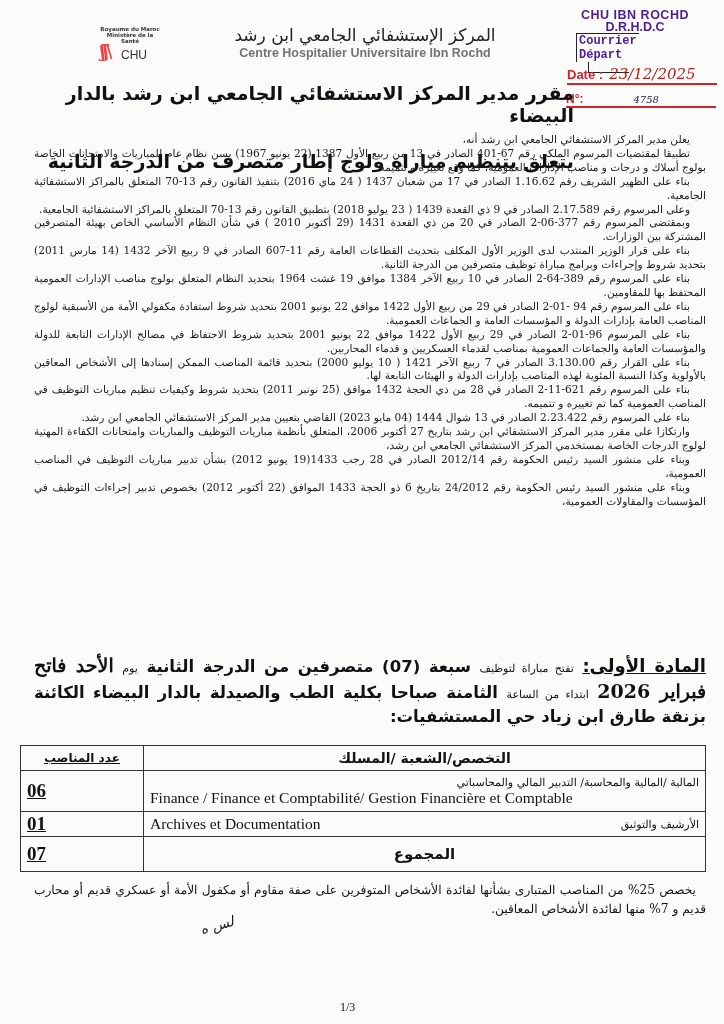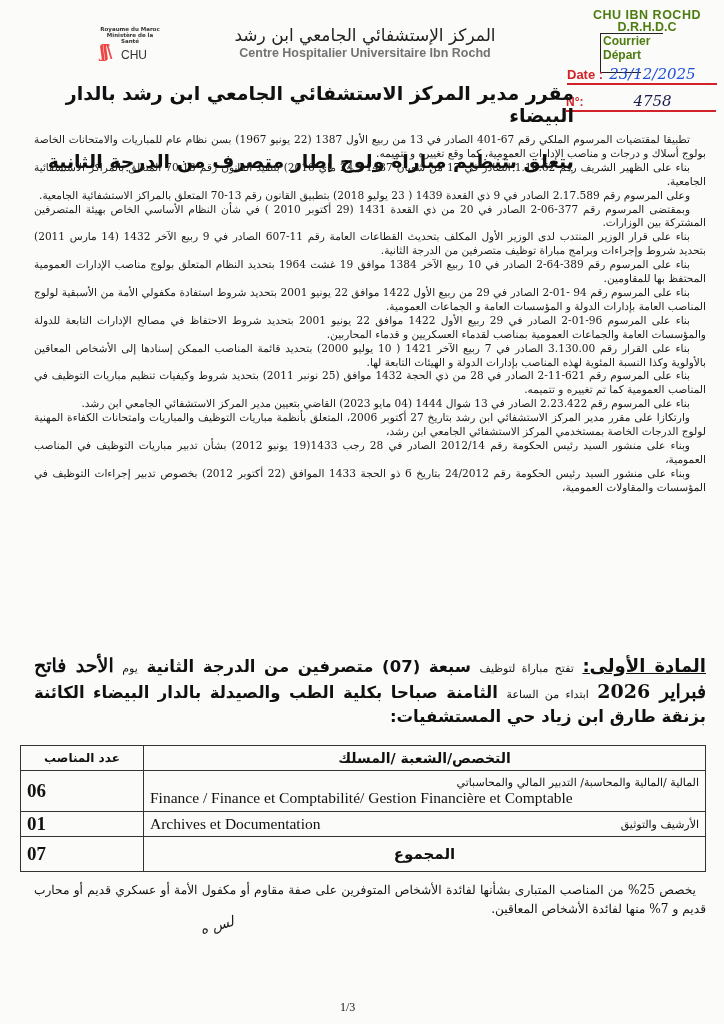--- a/index.html
+++ b/index.html
@@ -9,45 +9,45 @@
   }
   .abs { position: absolute; }
   
   .ministry { left: 100px; top: 26px; width: 60px; font-size: 5.5px; line-height: 6px; text-align: center; font-weight: bold; color: #333; }
   .logo { left: 100px; top: 42px; width: 50px; height: 22px; }
   .logo .glyph { position:absolute; left:0; top:0; font-size:16px; font-weight:bold; letter-spacing:-2px; color:#ef4444; font-family:"DejaVu Serif", serif; }
   .logo .chu { position:absolute; left:21px; top:6px; font-size:12px; color:#333; font-family:"Liberation Sans", sans-serif; }
   .hdr-ar { left: 215px; top: 25px; width: 300px; text-align: center; direction: rtl; font-size: 17px; color: #222; font-family: "DejaVu Sans", sans-serif; }
   .hdr-fr { left: 200px; top: 46px; width: 330px; text-align: center; font-size: 12.5px; font-weight: bold; color:#737373; font-family: "Liberation Sans", sans-serif; }
   
-  .stamp { left: 572px; top: 8px; width: 150px; color: #4d7c0f; font-family: "Liberation Sans", sans-serif; font-weight: bold; }
+  .stamp { left: 560px; top: 8px; width: 150px; color: #4c1d95; font-family: "Liberation Sans", sans-serif; font-weight: bold; }
   .stamp .l1 { font-size: 12.5px; letter-spacing: 0.5px; text-align:center; }
   .stamp .l2 { font-size: 12.5px; text-align:center; margin-top:-2px; }
-  .stamp .l3 { font-size: 12px; margin-left:28px; margin-top:-1px; border-left:1.5px solid #222; border-top:1.5px solid #222; padding-left:2px; width:60px; }
+  .stamp .l3 { font-size: 12px; margin-left:16px; margin-top:-1px; border-left:1.5px solid #222; border-top:1.5px solid #222; padding-left:2px; width:60px;font-family:Liberation Mono, monospace; }
   .stamp .box { margin-left: 28px; width: 40px; height: 10px; border-left:1.5px solid #222; border-bottom:1.5px solid #222; }
   .date-line { left: 567px; top: 65px; width: 150px; color:#d2232a; font-size: 13px; font-weight:bold; font-family: "Liberation Sans", sans-serif; border-bottom: 2px solid #d2232a; }
-  .date-line .hand { color:#1d4ed8; font-family: "DejaVu Serif", serif; font-weight: normal; font-size: 15px; font-style: italic; margin-left: 6px; }
+  .date-line .hand { color:#b91c1c; font-family: "DejaVu Serif", serif; font-weight: normal; font-size: 15px; font-style: italic; margin-left: 6px; }
   .num-line { left: 566px; top: 92px; width: 150px; color:#d2232a; font-size: 12px; font-weight:bold; font-family: "Liberation Sans", sans-serif; border-bottom: 2px solid #d2232a; }
-  .num-line .hand { color:#1a1a4a; font-family: "DejaVu Serif", serif; font-weight: normal; font-size: 15px; font-style: italic; margin-left: 50px; }
+  .num-line .hand { color:#1a1a4a; font-family: "DejaVu Serif", serif; font-weight: normal; font-size: 10px; font-style: italic; margin-left: 50px; }
   
   .title { right: 150px; width: 540px; direction: rtl; text-align: right; font-weight: bold; font-size: 19px; color:#111; }
   .t1 { top: 82px; } .t2 { top: 104px; margin-top: 46px; }
   
   .body { left: 34px; top: 133px; width: 672px; direction: rtl; text-align: justify; font-family: "DejaVu Serif", serif; font-size: 10.6px; line-height: 13.9px; color:#1a1a1a; }
   .body p { margin: 0; text-indent: 16px; }
   .body p.first { text-indent: 16px; }
   
   .article { left: 34px; top: 654px; width: 672px; direction: rtl; text-align: justify; font-size: 16.5px; line-height: 22px; font-weight: bold; }
   .article .lbl { text-decoration: underline; font-size: 18px; }
   .article .small { font-weight: normal; font-size: 11px; font-family: "DejaVu Serif", serif; }
   .article .big { font-family:"DejaVu Serif", serif; font-size: 19px; }
   
   table.posts { position: absolute; left: 20px; top: 745px; width: 686px; border-collapse: collapse; }
   table.posts td { border: 1.5px solid #333; padding: 0 6px; }
-  td.num { width: 110px; font-family: "Liberation Serif", serif; font-weight: bold; font-size: 19px; }
+  td.num { width: 110px; font-family: "Liberation Serif", serif; font-weight: bold; font-size: 19px; text-decoration: underline; }
   td.spec { direction: rtl; }
   .th-ar { text-align:center; font-weight:bold; font-size: 14px; }
   .row-h td { height: 24px; }
   .row1 td { height: 40px; }
   .row2 td { height: 24px; }
   .row3 td { height: 34px; }
   .spec-ar { font-family: "DejaVu Serif", serif; font-size: 11px; text-align:right; }
   .spec-fr { font-family: "Liberation Serif", serif; font-size: 15.5px; direction:ltr; text-align:left; }
   .spec-flex { display:flex; justify-content: space-between; direction: rtl; align-items:center; }
   .total { text-align:center; font-weight:bold; font-size: 15px; }
@@ -80,20 +80,21 @@
   <span>Date :</span><span class="hand">23/12/2025</span>
 </div>
 <div class="abs num-line">
   <span>N°:</span><span class="hand">4758</span>
 </div>
 
 <div class="abs title t1">مقرر مدير المركز الاستشفائي الجامعي ابن رشد بالدار البيضاء</div>
 <div class="abs title t2">يتعلق بتنظيم مباراة ولوج إطار متصرف من الدرجة الثانية</div>
 
 <div class="abs body" id="preamble">
+    <p class="first">يعلن مدير المركز الاستشفائي الجامعي ابن رشد أنه،</p>
     <p>تطبيقا لمقتضيات المرسوم الملكي رقم 67-401 الصادر في 13 من ربيع الأول 1387 (22 يونيو 1967) بسن نظام عام للمباريات والامتحانات الخاصة بولوج أسلاك و درجات و مناصب الإدارات العمومية، كما وقع تغييره و تتميمه.</p>
     <p>بناء على الظهير الشريف رقم 1.16.62 الصادر في 17 من شعبان 1437 ( 24 ماي 2016) بتنفيذ القانون رقم 13-70 المتعلق بالمراكز الاستشفائية الجامعية.</p>
     <p>وعلى المرسوم رقم 2.17.589 الصادر في 9 ذي القعدة 1439 ( 23 يوليو 2018) بتطبيق القانون رقم 13-70 المتعلق بالمراكز الاستشفائية الجامعية.</p>
     <p>وبمقتضى المرسوم رقم 377-06-2 الصادر في 20 من ذي القعدة 1431 (29 أكتوبر 2010 ) في شأن النظام الأساسي الخاص بهيئة المتصرفين المشتركة بين الوزارات.</p>
     <p>بناء على قرار الوزير المنتدب لدى الوزير الأول المكلف بتحديث القطاعات العامة رقم 11-607 الصادر في 9 ربيع الآخر 1432 (14 مارس 2011) بتحديد شروط وإجراءات وبرامج مباراة توظيف متصرفين من الدرجة الثانية.</p>
     <p>بناء على المرسوم رقم 389-64-2 الصادر في 10 ربيع الآخر 1384 موافق 19 غشت 1964 بتحديد النظام المتعلق بولوج مناصب الإدارات العمومية المحتفظ بها للمقاومين.</p>
     <p>بناء على المرسوم رقم 94 -01-2 الصادر في 29 من ربيع الأول 1422 موافق 22 يونيو 2001 بتحديد شروط استفادة مكفولي الأمة من الأسبقية لولوج المناصب العامة بإدارات الدولة و المؤسسات العامة و الجماعات العمومية.</p>
     <p>بناء على المرسوم 96-01-2 الصادر في 29 ربيع الأول 1422 موافق 22 يونيو 2001 بتحديد شروط الاحتفاظ في مصالح الإدارات التابعة للدولة والمؤسسات العامة والجماعات العمومية بمناصب لقدماء العسكريين و قدماء المحاربين.</p>
     <p>بناء على القرار رقم 3.130.00 الصادر في 7 ربيع الآخر 1421 ( 10 يوليو 2000) بتحديد قائمة المناصب الممكن إسنادها إلى الأشخاص المعاقين بالأولوية وكذا النسبة المئوية لهذه المناصب بإدارات الدولة و الهيئات التابعة لها.</p>
     <p>بناء على المرسوم رقم 621-11-2 الصادر في 28 من ذي الحجة 1432 موافق (25 نونبر 2011) بتحديد شروط وكيفيات تنظيم مباريات التوظيف في المناصب العمومية كما تم تغييره و تتميمه.</p>

